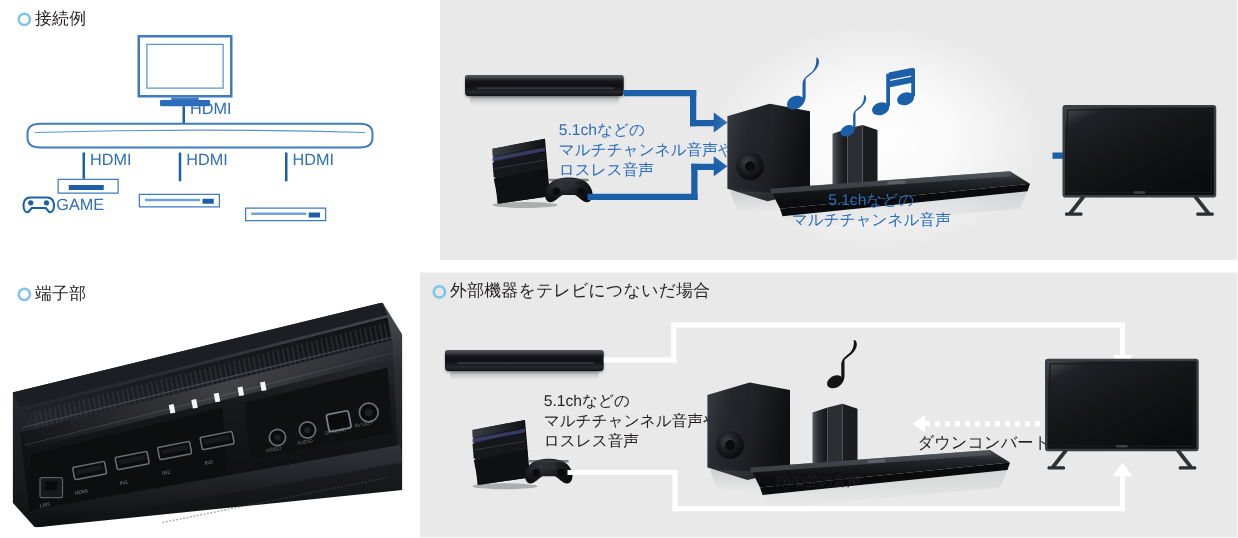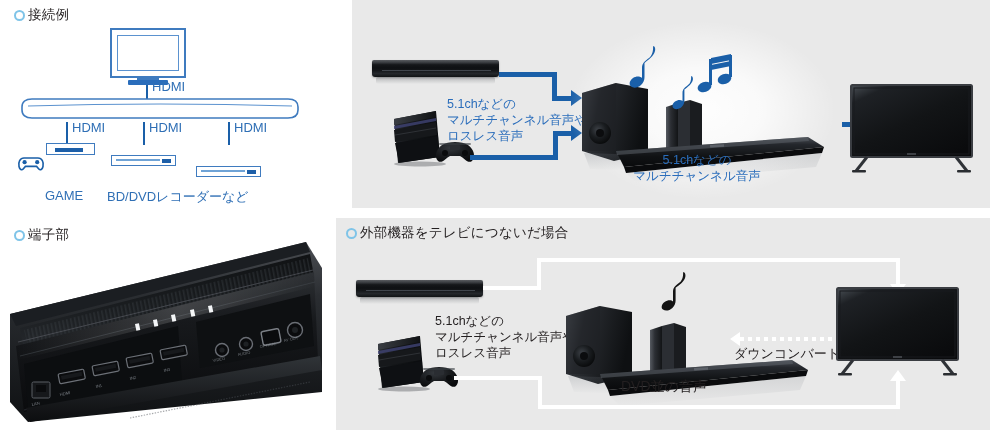--- a/index.html
+++ b/index.html
@@ -63,21 +63,20 @@
     position: relative;
   }
   .dev-bar {
     position: absolute;
     background: #1d5fa8;
   }
   .soundbar-label {
     font-size: 13px;
     color: #2f6fb5;
     white-space: nowrap;
-    margin-top: 32px;
   }
 
   
   .panel {
     background: #e9e9e9;
   }
   .panel-head {
     position: absolute;
     left: 10px; top: 6px;
   }
@@ -235,21 +234,20 @@
     <div class="dev-bar" style="right:4px; top:3px; width:9px; height:4px;"></div>
   </div>
 
   <svg class="abs" style="left:17px; top:155px;" width="28" height="18" viewBox="0 0 28 18">
     <path d="M7,3 L21,3 C25,3 27,7 26,11.5 C25.4,14.6 23.2,15.6 21.8,14 L19.6,11.4 L8.4,11.4 L6.2,14 C4.8,15.6 2.6,14.6 2,11.5 C1,7 3,3 7,3 Z" fill="#ffffff" stroke="#1a5fa8" stroke-width="1.6"></path>
     <circle cx="7.6" cy="7.2" r="2.1" fill="#1a5fa8"></circle>
     <circle cx="20.2" cy="7.2" r="2.1" fill="#1a5fa8"></circle>
   </svg>
   <div class="soundbar-label abs" style="left:45px; top:156px;">GAME</div>
 
-  <div class="soundbar-label abs" style="left:107px; top:156px;">BD/DVDレコーダーなど</div>
 </div>
 
 <div class="abs" style="left:0; top:222px; width:340px; height:208px;">
   <div class="heading abs" style="left:14px; top:4px;justify-content:center;">
     <span class="ring"></span>
     <span>端子部</span>
   </div>
 
   <div id="terminal-photo" style="left:10px; top:20px; width:312px; height:180px;">
     <svg width="312" height="180" viewBox="0 0 312 180">
@@ -590,21 +588,21 @@
       <polygon points="44,112 244,92 242,98 46,118" fill="#0a0b0d"></polygon>
       <rect x="130" y="90" width="14" height="2.6" fill="#6d7279" opacity=".65" transform="rotate(-3 130 90)"></rect>
       <polygon points="46,118 242,98 236,112 56,128" fill="url(#refl)" opacity=".4"></polygon>
     </svg>
   </div>
 
   <svg class="note" style="left:325px; top:52px;" width="30" height="42" viewBox="0 0 30 42">
     <path d="M22,2 C22,2 23,9 18.5,12.6 C15,15.4 12,17.4 12,21.8 L12,31.5 C10.4,29.8 6.6,29.8 3.6,32 C0.6,34.2 -0.4,37.8 2,39.6 C4.4,41.4 8.6,40.7 11.4,38 C13.6,35.9 14.6,33.3 14.6,30.6 L14.6,17.8 C18,15.2 23.4,11.6 24.3,7 C24.8,4.2 24,2 22,2 Z" fill="#141414"></path>
   </svg>
 
-  <div class="txt-dark" style="left:285px; top:160px; font-size:14px;">DVD並の音声</div>
+  <div class="txt-dark" style="left:285px; top:160px; font-size:11px;">DVD並の音声</div>
 
   <div class="dots-white" style="left:404px; top:119px; width:108px;"></div>
   <div class="arrow-white-left" style="left:394px; top:114px;"></div>
   <div class="txt-dark" style="left:398px; top:128px; font-size:13px;">ダウンコンバート</div>
 
   <div class="bigtv" style="left:499px; top:68px; width:125px; height:93px;">
     <svg width="125" height="93" viewBox="0 0 125 93">
       <rect x="2" y="2" width="121" height="72" rx="1.5" fill="url(#tvscr)" stroke="#3a3d42" stroke-width="2"></rect>
       <rect x="5" y="5" width="115" height="66" fill="none" stroke="#191b1e" stroke-width="1"></rect>
       <rect x="58" y="70" width="9" height="2" fill="#5a5e64" opacity=".6"></rect>

